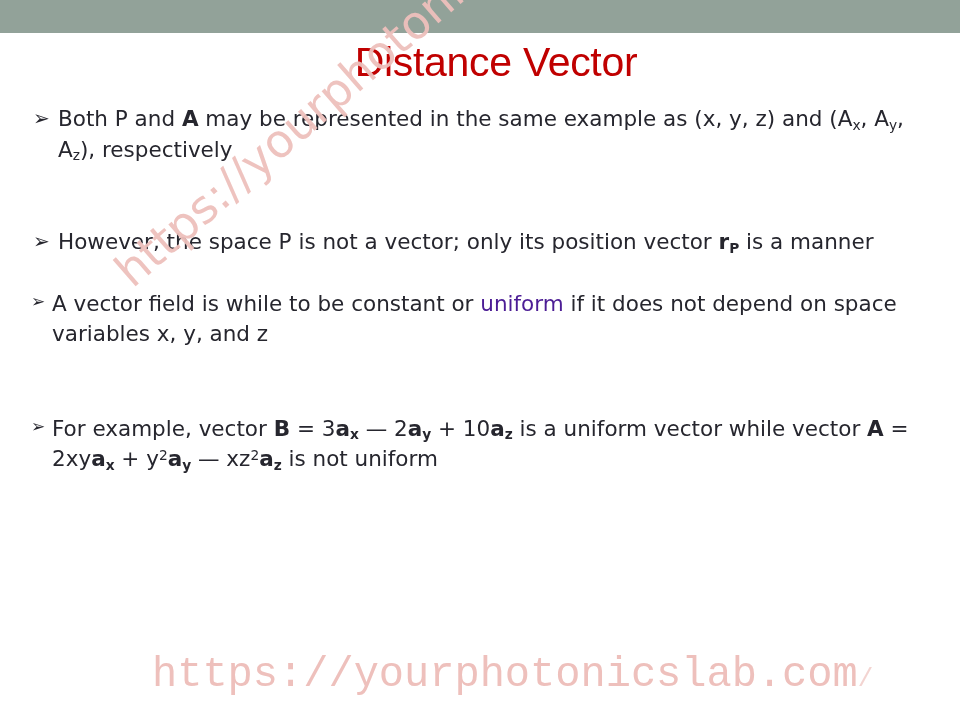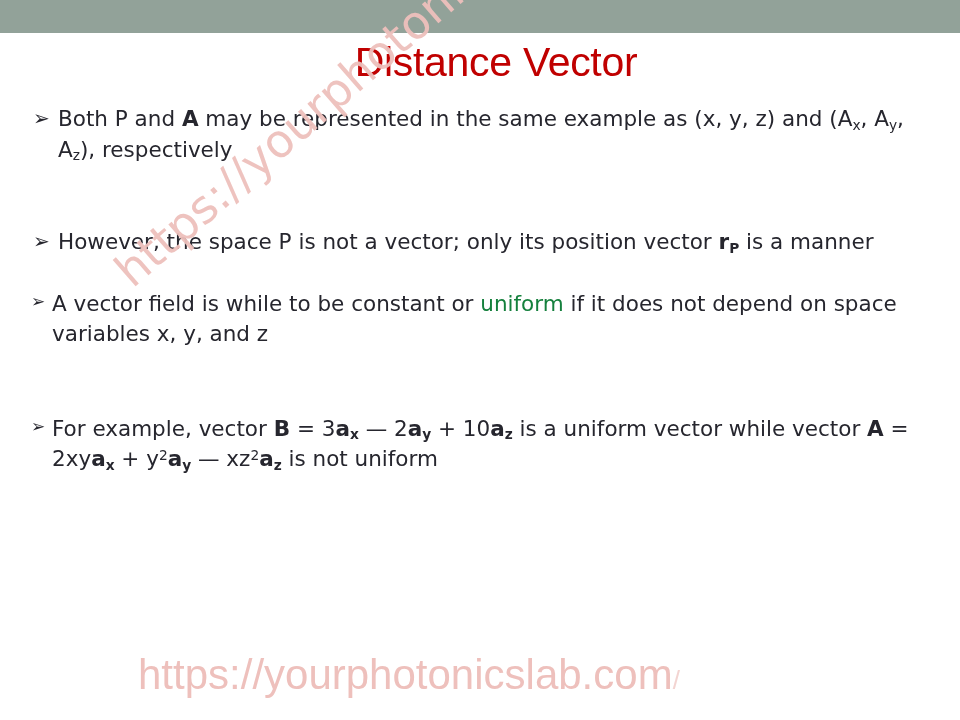--- a/index.html
+++ b/index.html
@@ -72,21 +72,21 @@
   .bullet.tight .marker {
     left: 1px;
     font-size: 17px;
   }
   .b1 { margin-top: 0px; }
   .b2 { margin-top: 62px; }
   .b3 { margin-top: 31px; }
   .b4 { margin-top: 64px; }
 
   .bold { font-weight: bold; }
-  .red { color: #15803d; }
+  .red { color: #4c1d95; }
   sub {
     font-size: 0.64em;
     vertical-align: baseline;
     position: relative;
     bottom: -0.26em;
     line-height: 0;
   }
   sup {
     font-size: 0.64em;
     vertical-align: baseline;
@@ -103,25 +103,25 @@
     transform-origin: left center;
     color: #eec0bc;
     font-size: 46px;
     font-family: "DejaVu Sans", sans-serif;
     white-space: nowrap;
     pointer-events: none;
     opacity: 0.95;
   }
   .wm-bottom {
     position: absolute;
-    left: 138px;
+    left: 152px;
     top: 651px;
     color: #eec0bc;
     font-size: 42px;
-    font-family: Liberation Sans, sans-serif;
+    font-family: Liberation Mono, monospace;
     white-space: nowrap;
     pointer-events: none;
   }
   .wm-bottom .tail {
     font-size: 26px;
     color: #f3d4d1;
   }
 </style>
 </head>
 <body>

